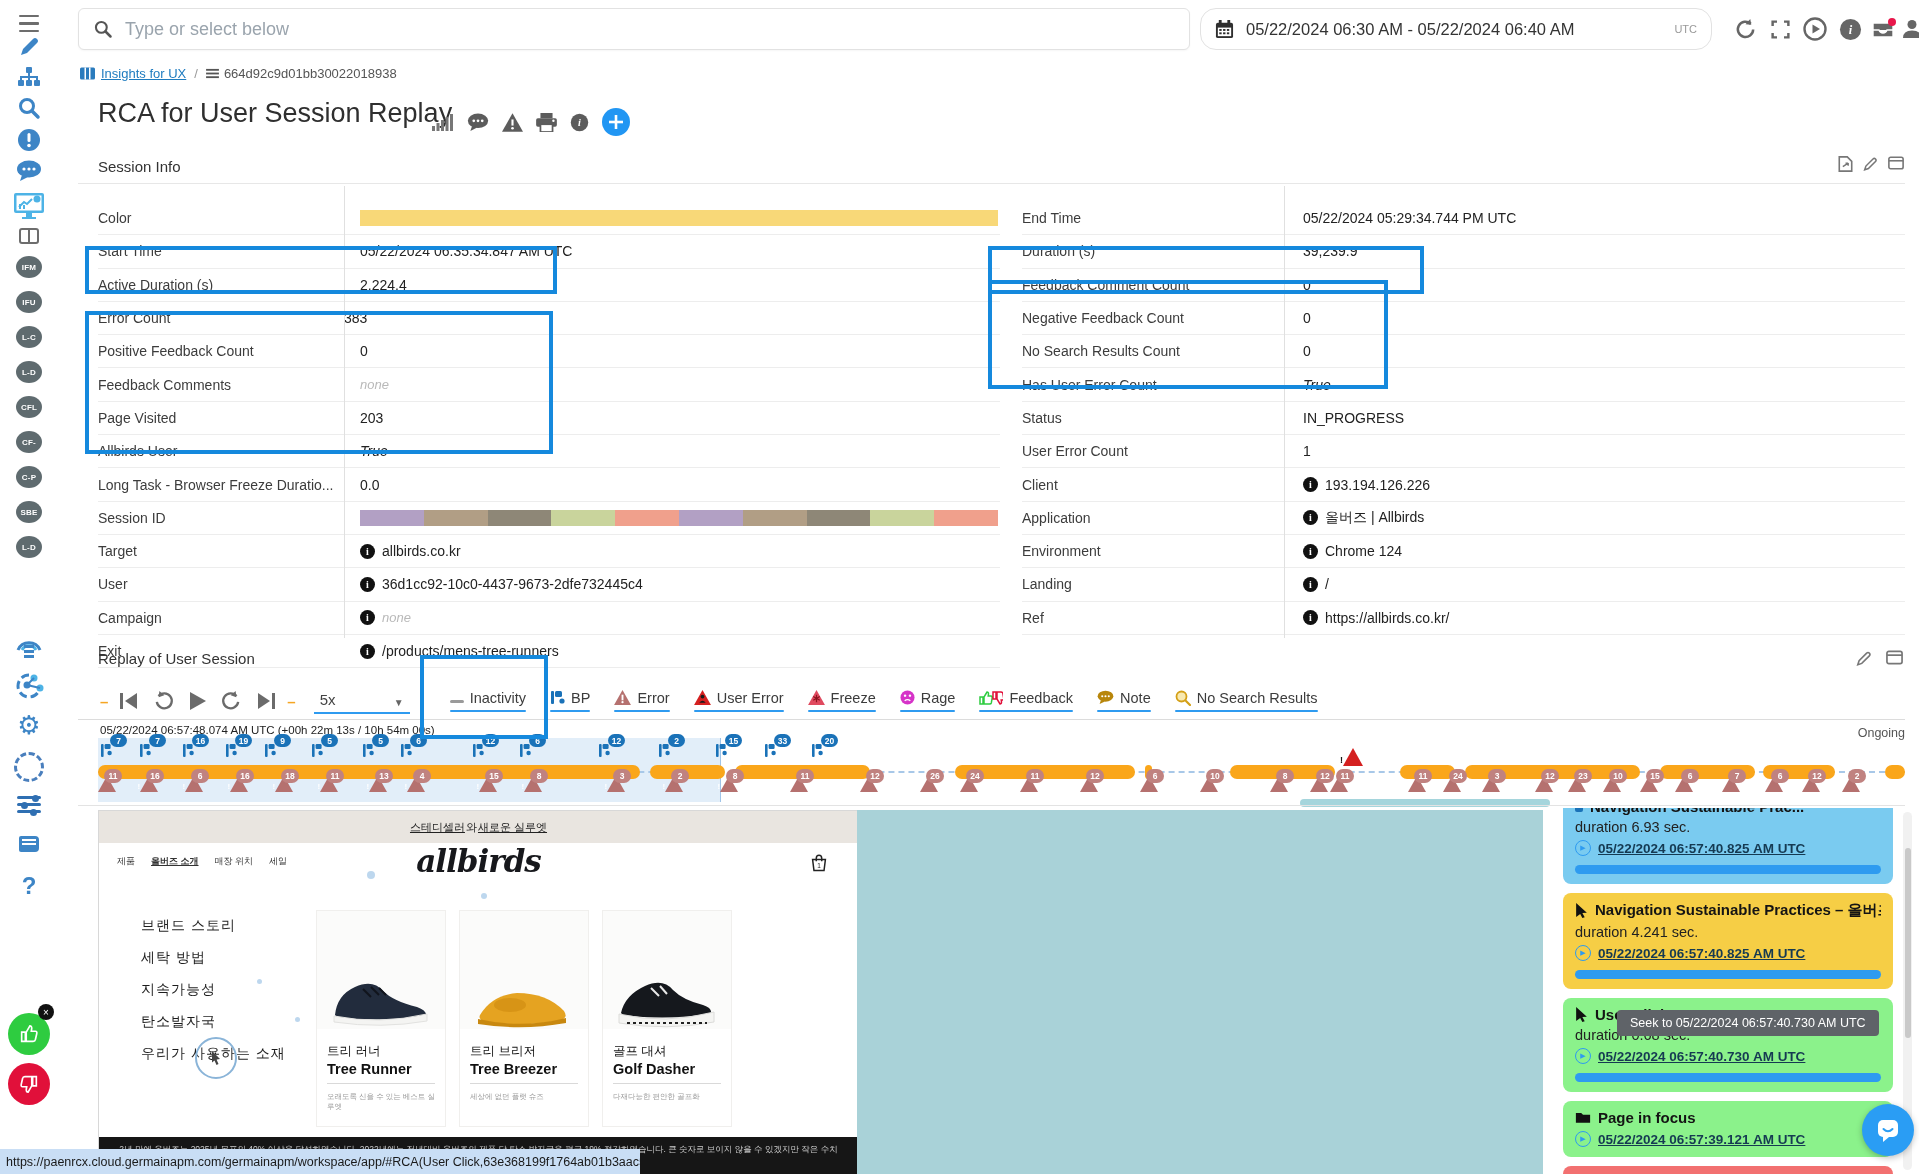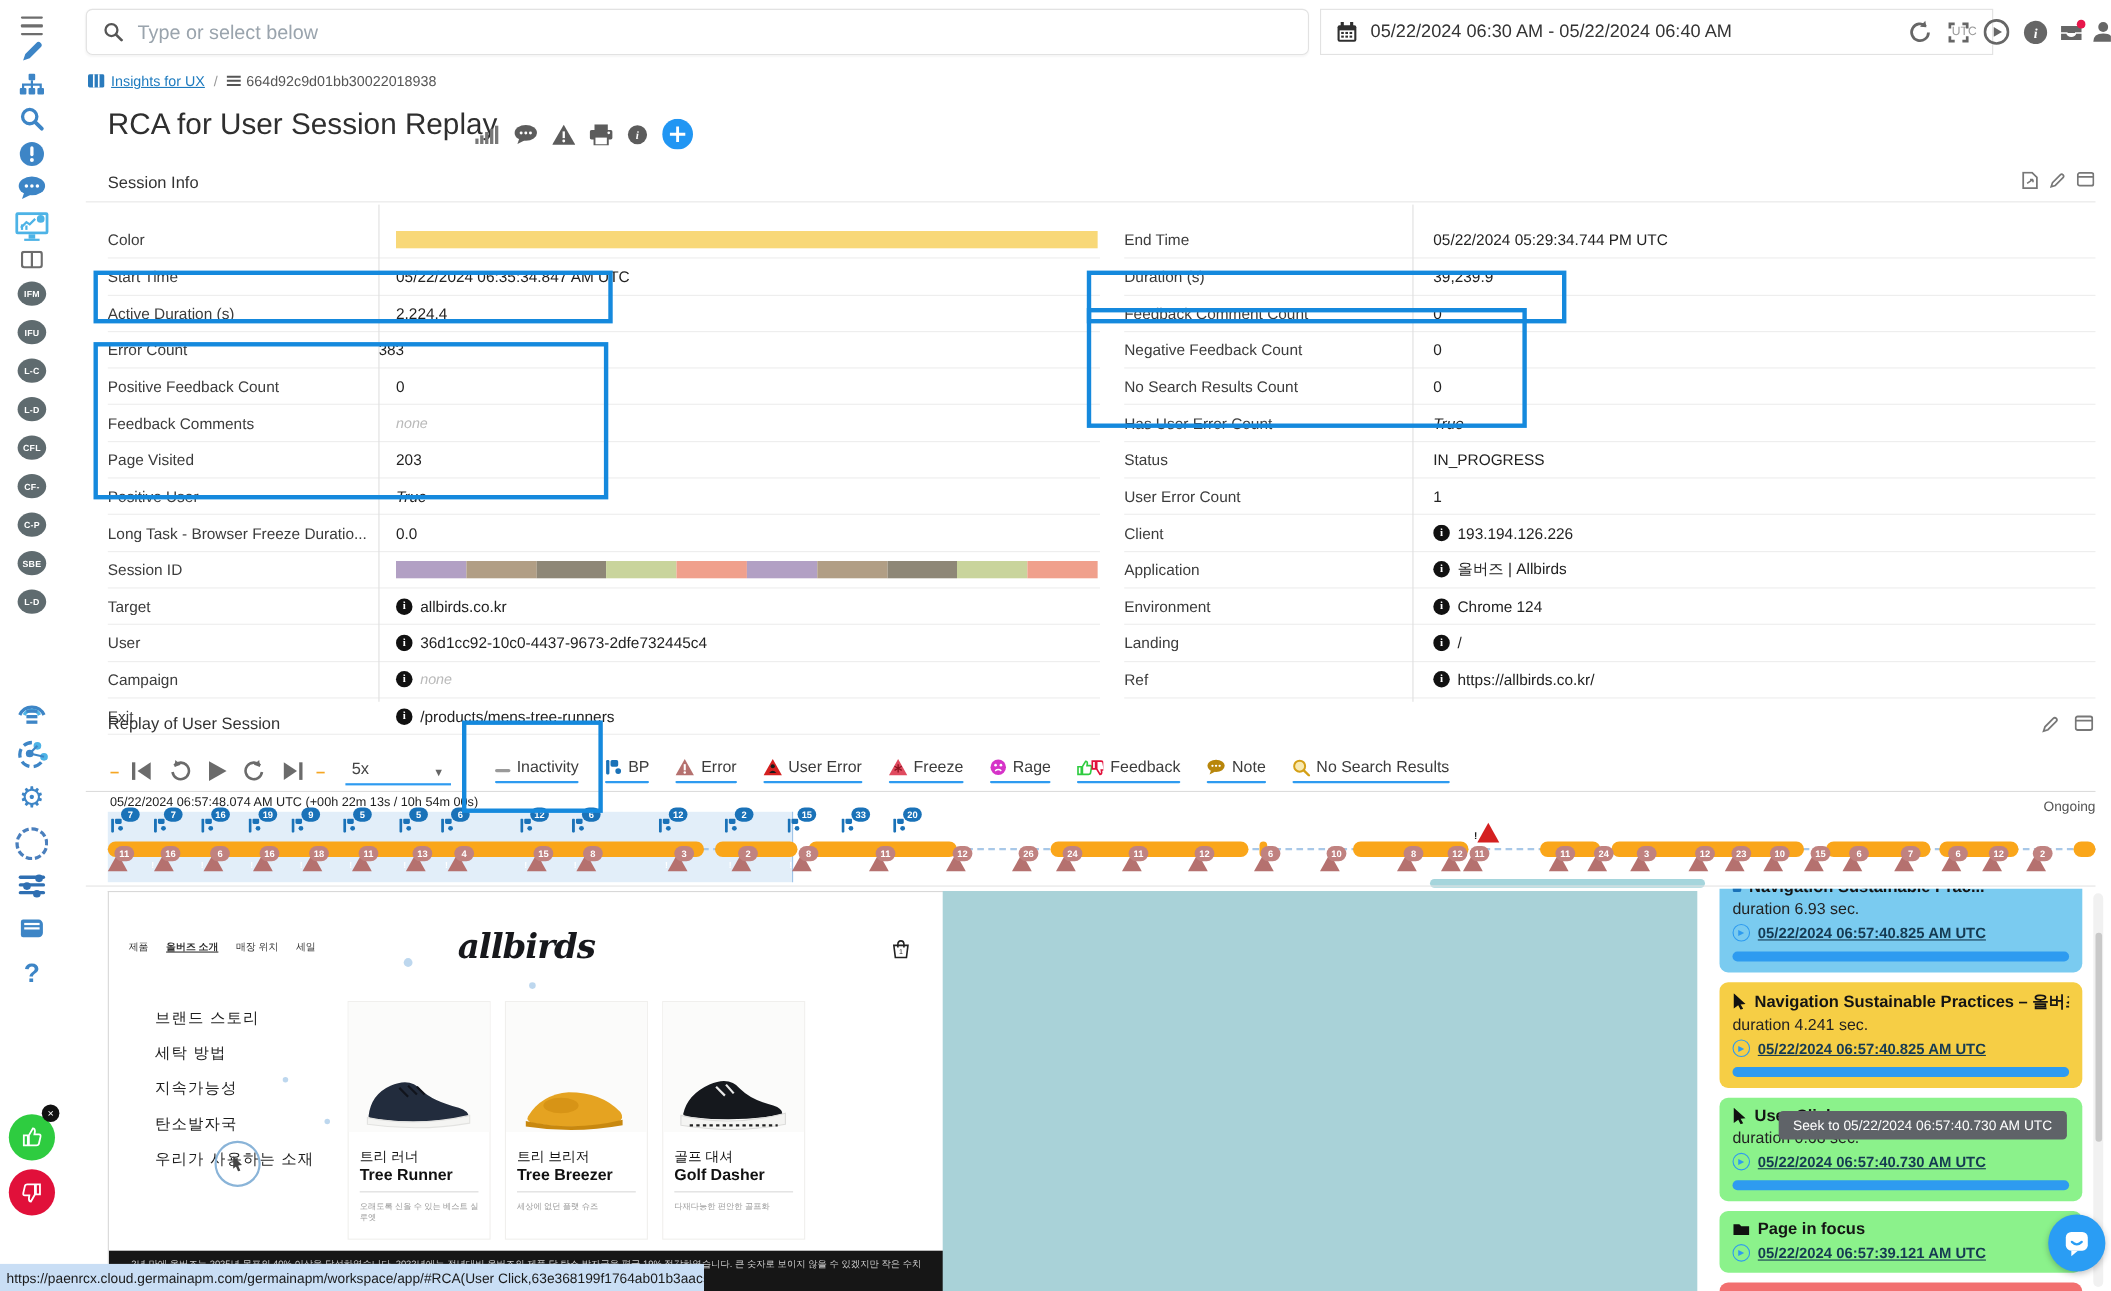--- a/index.html
+++ b/index.html
@@ -21,21 +21,21 @@
   .gear{font-size:26px;color:#3d85c6;line-height:1;}
   .thumb-fab{width:42px;height:42px;border-radius:50%;display:flex;align-items:center;justify-content:center;}
   .slider-ic{width:24px;height:20px;position:relative;}
   .slider-ic .ln{position:absolute;left:0;right:0;height:3px;background:#2f6fb2;border-radius:2px;}
   .slider-ic .dt{position:absolute;width:7px;height:7px;background:#2f6fb2;border-radius:50%;top:-2px;}
 
   
   .searchbox{position:absolute;left:78px;top:8px;width:1112px;height:42px;background:#fff;border:1px solid #e2e2e2;border-radius:6px;box-shadow:0 1px 2px rgba(0,0,0,.04);display:flex;align-items:center;padding:0 14px;box-sizing:border-box;}
   .searchbox input{border:0;outline:0;flex:1;font-size:18px;color:#0f172a;font-family:inherit;margin-left:10px;}
   .searchbox input::placeholder{color:#9aa4ad;}
-  .datebox{position:absolute;left:1200px;top:8px;width:612px;height:42px;background:#fff;border:1px solid #e2e2e2;border-radius:0;display:flex;align-items:center;padding:0 14px;box-sizing:border-box;}
+  .datebox{position:absolute;left:1200px;top:8px;width:512px;height:42px;background:#fff;border:1px solid #e2e2e2;border-radius:16px;display:flex;align-items:center;padding:0 14px;box-sizing:border-box;}
   .datebox .dtext{font-size:16.5px;color:#333;margin-left:12px;white-space:nowrap;}
   .datebox .utc{margin-left:auto;font-size:11px;color:#999;}
   .topic{position:absolute;top:15px;width:28px;height:28px;display:flex;align-items:center;justify-content:center;cursor:pointer;}
 
   
   #breadcrumb{position:absolute;left:80px;top:66px;display:flex;align-items:center;font-size:13px;color:#666;}
   #breadcrumb a{color:#1e7bbf;text-decoration:underline;margin-left:6px;}
   #breadcrumb .sep{margin:0 8px;color:#999;}
   #page-title{position:absolute;left:98px;top:98px;font-size:27px;font-weight:400;color:#2f2f2f;}
   .title-icons{position:absolute;left:432px;top:108px;display:flex;align-items:center;gap:13px;}
@@ -452,21 +452,21 @@
           <span class="muted">none</span>
         </span>
       </div>
       <div class="si-row">
         <span class="si-label" style="width: 246px; flex: 0 0 auto;">Page Visited</span>
         <span class="si-value" style="padding-left: 16px;">
           <span>203</span>
         </span>
       </div>
       <div class="si-row">
-        <span class="si-label" style="width: 246px; flex: 0 0 auto;">Positive User</span>
+        <span class="si-label" style="width: 246px; flex: 0 0 auto;">Allbirds User</span>
         <span class="si-value" style="padding-left: 16px;">
           <span class=" italic">True</span>
         </span>
       </div>
       <div class="si-row">
         <span class="si-label" style="width: 246px; flex: 0 0 auto;">Long Task - Browser Freeze Duratio...</span>
         <span class="si-value" style="padding-left: 16px;">
           <span>0.0</span>
         </span>
       </div>
@@ -1128,20 +1128,25 @@
       </div>
     <div id="tl-uerr" style="left: 1245px;">
         <div class="tri"></div>
         <div class="pg">!</div>
       </div>
   </div>
   <div id="tl-scroll"></div>
   <div id="rp-line"></div>
 
   <div id="viewer">
+    <div id="site-banner">
+      <a href="#">스테디셀러</a>
+        <span>와 </span>
+        <a href="#">새로운 실루엣</a>
+    </div>
     <div id="site-logo">allbirds</div>
     <div id="site-nav">
         <span>제품</span>
         <span class="on">올버즈 소개</span>
         <span>매장 위치</span>
         <span>세일</span>
       </div>
     <div id="cart">
         <svg width="22" height="22" viewBox="0 0 24 24">
           <path d="M5 7 H19 L17.5 19 H6.5 Z" fill="none" stroke="#222" stroke-width="1.6"></path>

